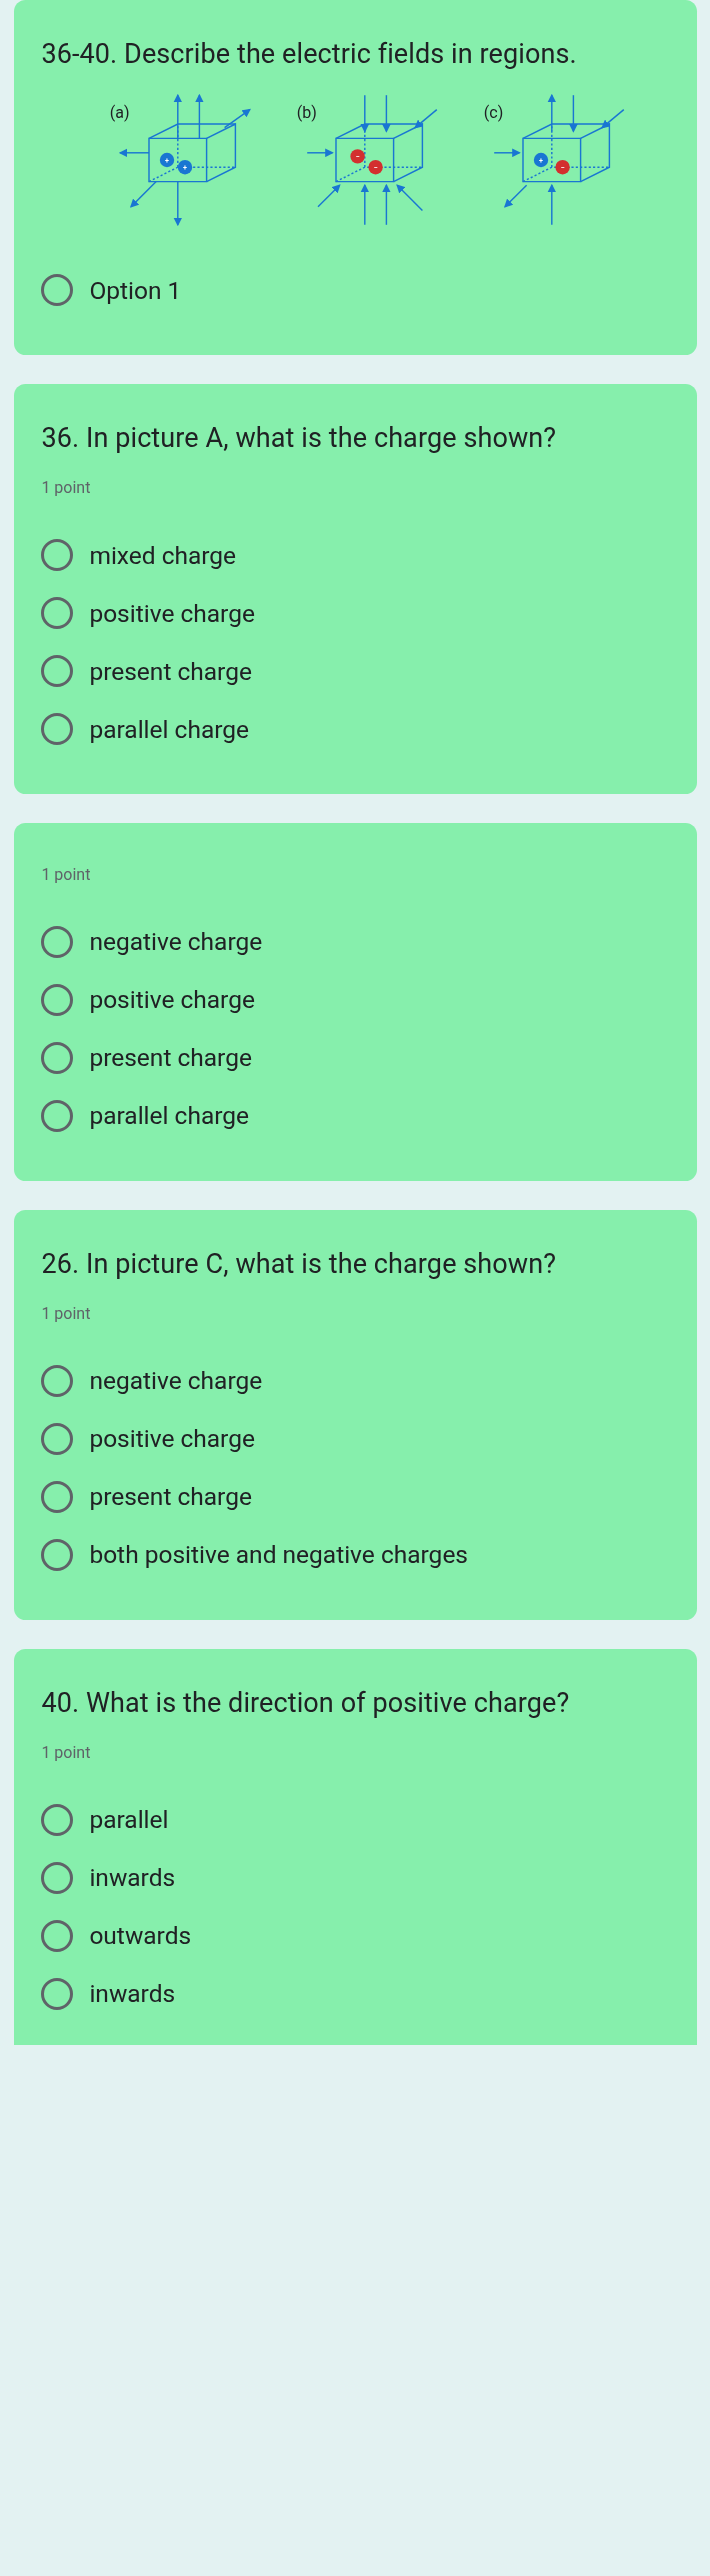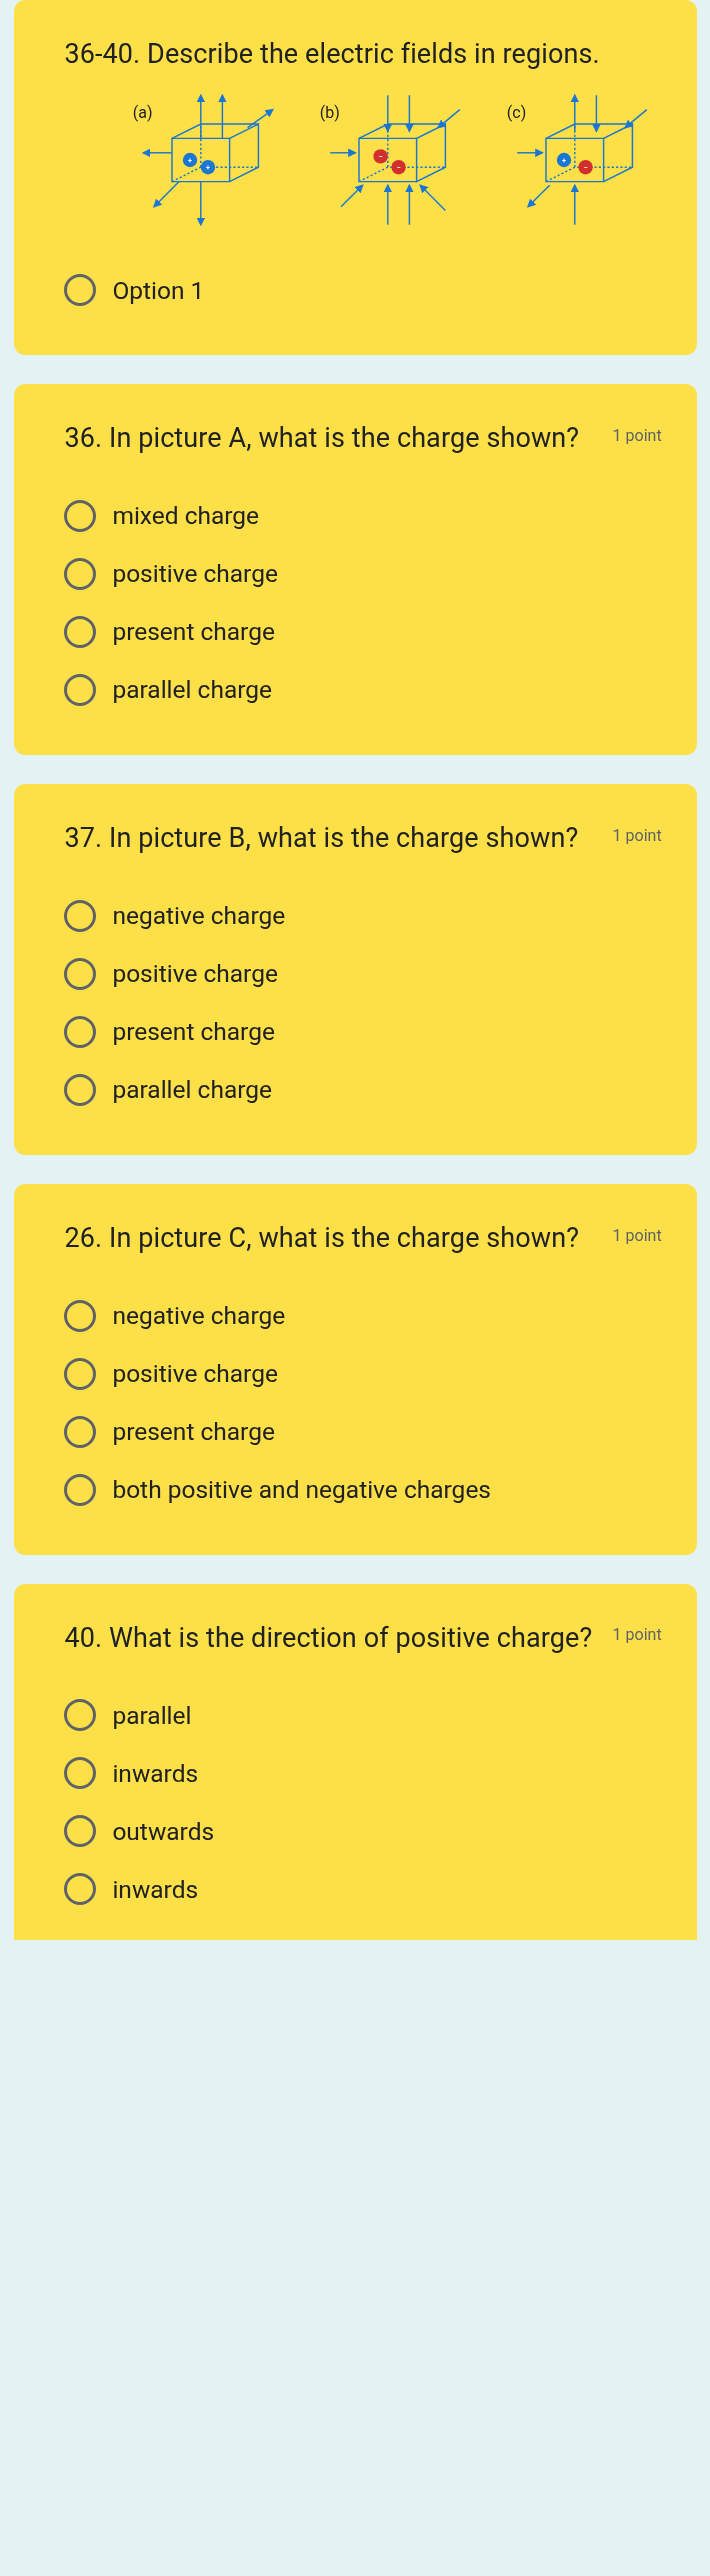--- a/index.html
+++ b/index.html
@@ -4,31 +4,32 @@
 <style>
 * { box-sizing: border-box; margin: 0; padding: 0; }
 body {
   background: #e3f2f2;
   font-family: Roboto, Arial, sans-serif;
   color: #202124;
   width: 711px;
   padding: 0;
 }
 .card {
-  background: #fde047;
+  background: #86efac;
   border-radius: 11.5px;
   margin: 0 14.4px 29px 14.4px;
-  padding: 36px 35px 36px 50px;
+  padding: 36px 35px 36px 27px;
 }
 .card-header {
   display: flex;
-  justify-content: space-between;
+  justify-content: flex-end;
   align-items: flex-start;
   gap: 14.4px;
   margin-bottom: 29px;
+  flex-direction: column;
 }
 .card-title {
   font-size: 27px;
   font-weight: 400;
   line-height: 1.4;
   letter-spacing: 0.1px;
 }
 .points {
   font-size: 16px;
   color: #5f6368;
@@ -175,21 +176,20 @@
       <span class="option-label">present charge</span>
     </div>
   <div class="option-row">
       <span class="radio"></span>
       <span class="option-label">parallel charge</span>
     </div>
 </div>
 
 <div class="card">
   <div class="card-header">
-    <div class="card-title">37. In picture B, what is the charge shown?</div>
     <div class="points">1 point</div>
   </div>
   <div class="option-row">
       <span class="radio"></span>
       <span class="option-label">negative charge</span>
     </div>
   <div class="option-row">
       <span class="radio"></span>
       <span class="option-label">positive charge</span>
     </div>

